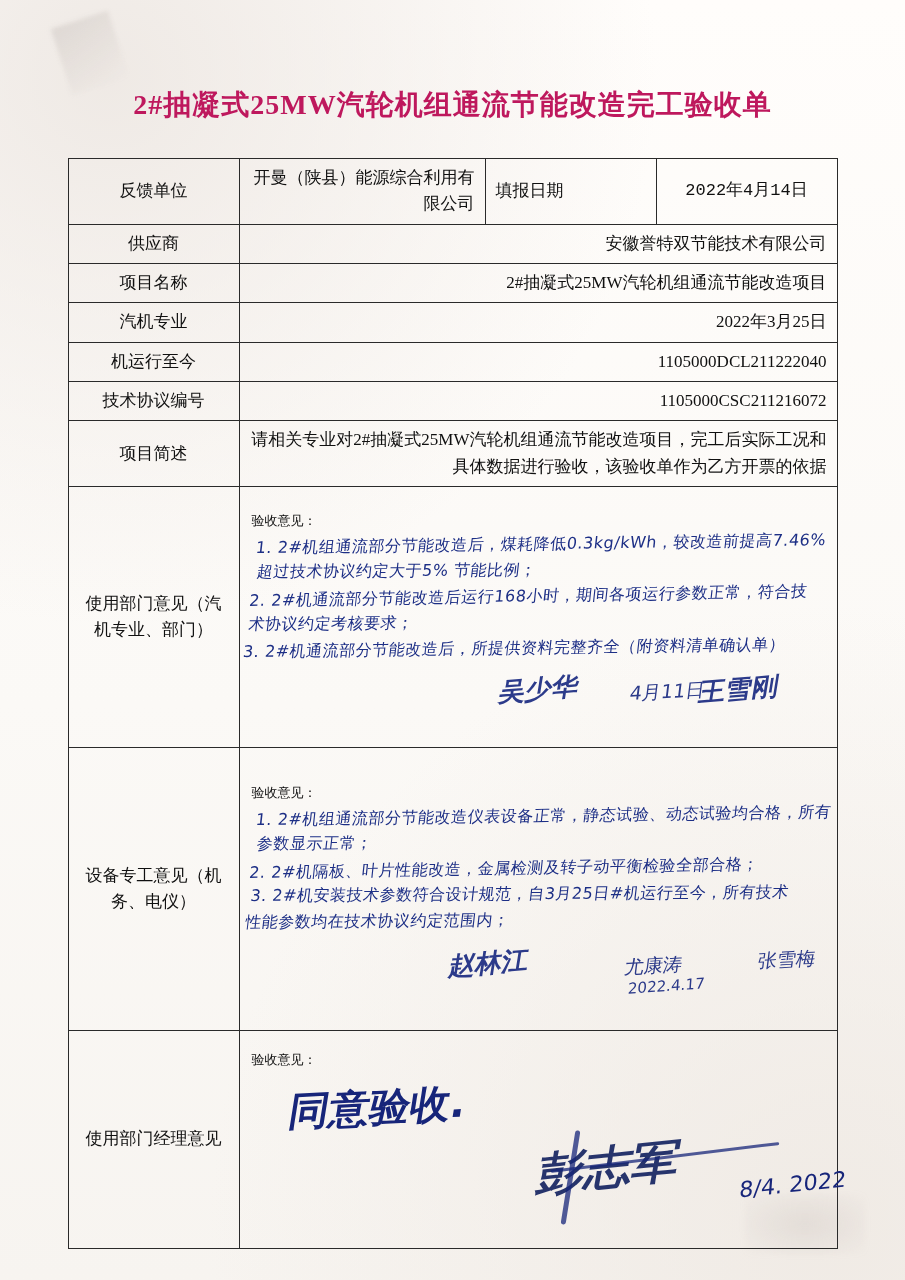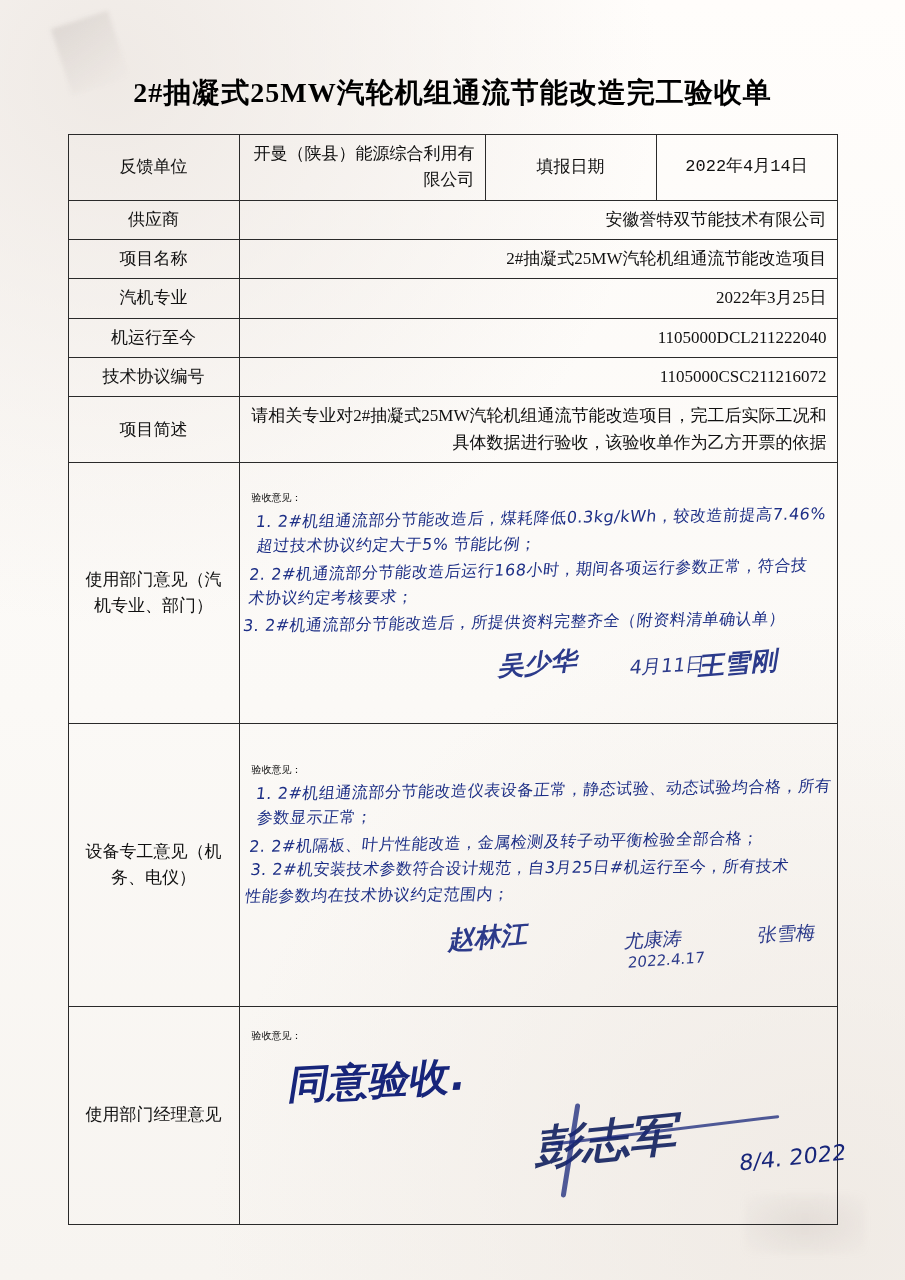--- a/index.html
+++ b/index.html
@@ -47,27 +47,28 @@
   }
 
   .doc-title {
     position: relative;
     text-align: center;
     font-size: 28px;
     font-weight: bold;
     letter-spacing: 1px;
     padding: 74px 0 22px 0;
     font-family: "Liberation Serif", "DejaVu Serif", serif;
-    color: #000000;
+    color: #be185d;
+    margin-top: 12px;
   }
 
   table.form {
     position: relative;
     border-collapse: collapse;
-    margin: 0 auto;
+    margin: 12px auto;
     width: 770px;
     table-layout: fixed;
   }
   table.form td {
     border: 1.6px solid #2a2a2a;
     padding: 6px 10px;
     font-size: 17px;
     vertical-align: middle;
     line-height: 1.55;
   }
@@ -82,32 +83,32 @@
     line-height: 1.5;
   }
   td.value-center {
     text-align: right;
   }
   td.value-left {
     text-align: right;
     padding: 10px 12px;
   }
   td.date-label {
-    text-align: center;
+    text-align: left;
     width: 150px;
     white-space: nowrap;
   }
   td.date-value {
     text-align: center;
     width: 160px;
     white-space: nowrap;
     font-family: Liberation Mono, monospace;
   }
   .opinion-head {
-    font-size: 10px;
+    font-size: 13px;
     padding-left: 2px;
   }
   .hand-cell {
     position: relative;
     height: 248px;
     vertical-align: top;
     padding: 7px 10px 4px 10px;
   }
   .hand-cell.tall {
     height: 270px;

